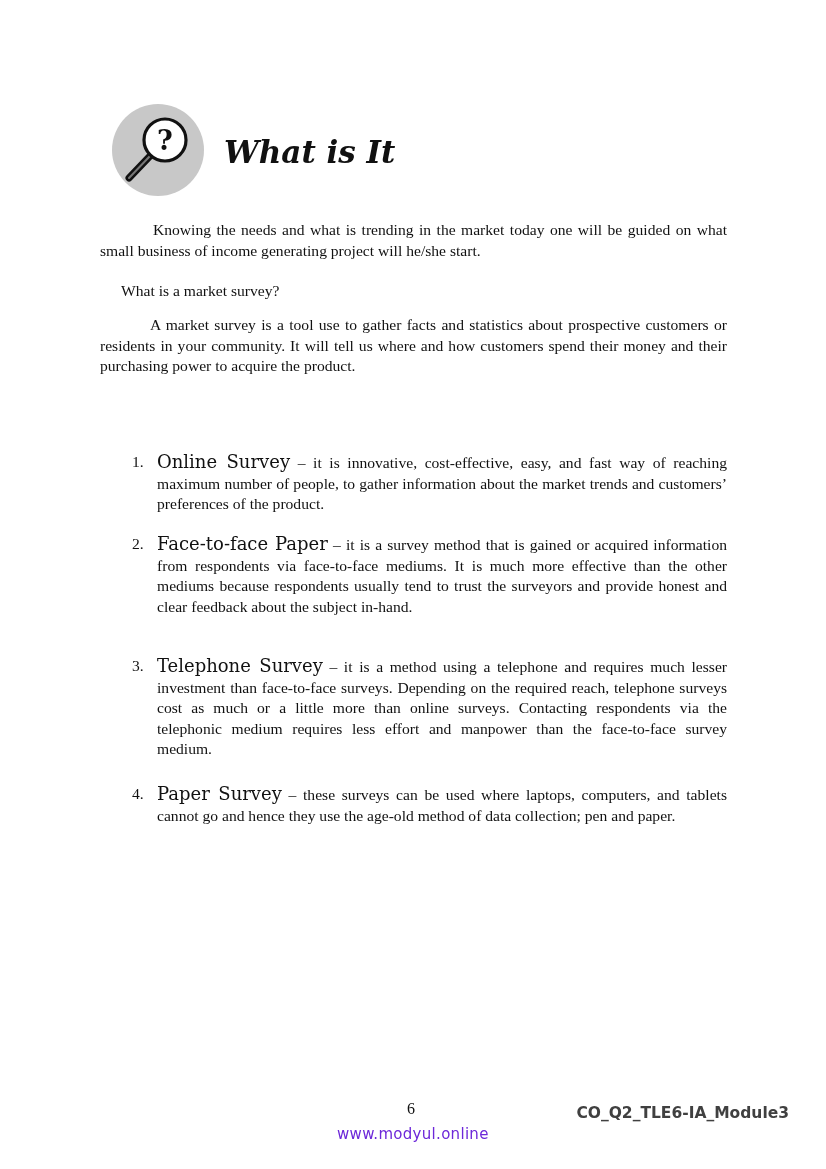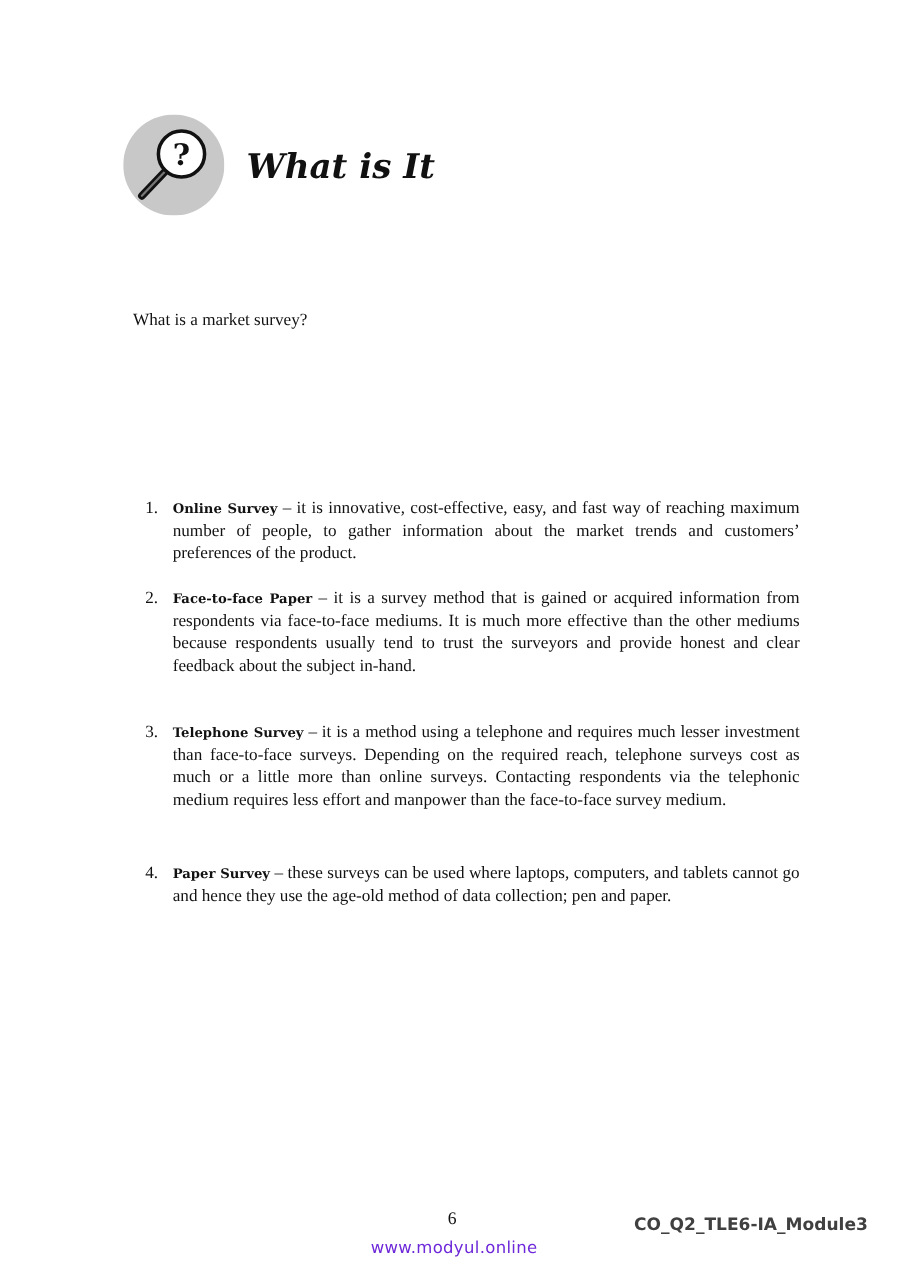--- a/index.html
+++ b/index.html
@@ -13,21 +13,21 @@
 
   .para { position: absolute; left: 100px; width: 627px; font-family: "Liberation Serif", serif;
           font-size: 15.6px; line-height: 20.6px; text-align: justify; margin: 0; }
   .indent { text-indent: 53px; }
   .indent2 { text-indent: 50px; }
 
   .list { position: absolute; left: 100px; width: 627px; margin: 0; padding: 0; list-style: none; }
   .item { position: relative; padding-left: 57px; font-family: "Liberation Serif", serif;
           font-size: 15.6px; line-height: 20.6px; text-align: justify; }
   .item .num { position: absolute; left: 32px; top: 0; }
-  .item b { font-family: "DejaVu Serif", serif; font-weight: bold; font-size: 12px; }
+  .item b { font-family: "DejaVu Serif", serif; font-weight: normal; font-size: 18px; }
 
   .page-number { position: absolute; left: 407px; top: 1100px; font-family: "Liberation Serif", serif; font-size: 16px; }
   .module-code { position: absolute; right: 37px; top: 1104px; font-family: "DejaVu Sans", sans-serif;
                  font-weight: bold; font-size: 15.5px; color: #404040; }
   .watermark { position: absolute; left: 337px; top: 1125px; font-family: "DejaVu Sans", sans-serif;
                font-size: 15px; color: #6d28d9; letter-spacing: 0.3px; }
 </style>
 </head>
 <body>
 
@@ -37,23 +37,25 @@
     <svg width="92" height="92" viewBox="0 0 92 92">
       <circle cx="46" cy="46" r="46" fill="#c8c8c8"></circle>
       <line x1="38" y1="52" x2="17" y2="74" stroke="#111" stroke-width="7" stroke-linecap="round"></line>
       <line x1="38" y1="52" x2="17" y2="74" stroke="#777" stroke-width="2" stroke-linecap="round"></line>
       <circle cx="53" cy="36" r="21" fill="#ffffff" stroke="#111" stroke-width="3.2"></circle>
       <text x="53" y="46" text-anchor="middle" font-family="DejaVu Serif, serif" font-weight="bold" font-size="27" fill="#111">?</text>
     </svg>
   </div>
   <h1 class="section-title">What is It</h1>
 
+  <p class="para indent" style="top:220px;">Knowing the needs and what is trending in the market today one will be guided on what small business of income generating project will he/she start.</p>
 
   <p class="para" style="top:281px;margin-left:21px;">What is a market survey?</p>
 
+  <p class="para indent2" style="top:315px;">A market survey is a tool use to gather facts and statistics about prospective customers or residents in your community. It will tell us where and how customers spend their money and their purchasing power to acquire the product.</p>
 
 
   <ul class="list">
     <li class="item" style="position:absolute; top:452px; width:570px;">
       <span class="num">1.</span>
       <b>Online Survey</b><span> – it is innovative, cost-effective, easy, and fast way of reaching maximum number of people, to gather information about the market trends and customers’ preferences of the product.</span>
     </li>
     <li class="item" style="position:absolute; top:534px; width:570px;">
       <span class="num">2.</span>
       <b>Face-to-face Paper</b><span> – it is a survey method that is gained or acquired information from respondents via face-to-face mediums. It is much more effective than the other mediums because respondents usually tend to trust the surveyors and provide honest and clear feedback about the subject in-hand.</span>

